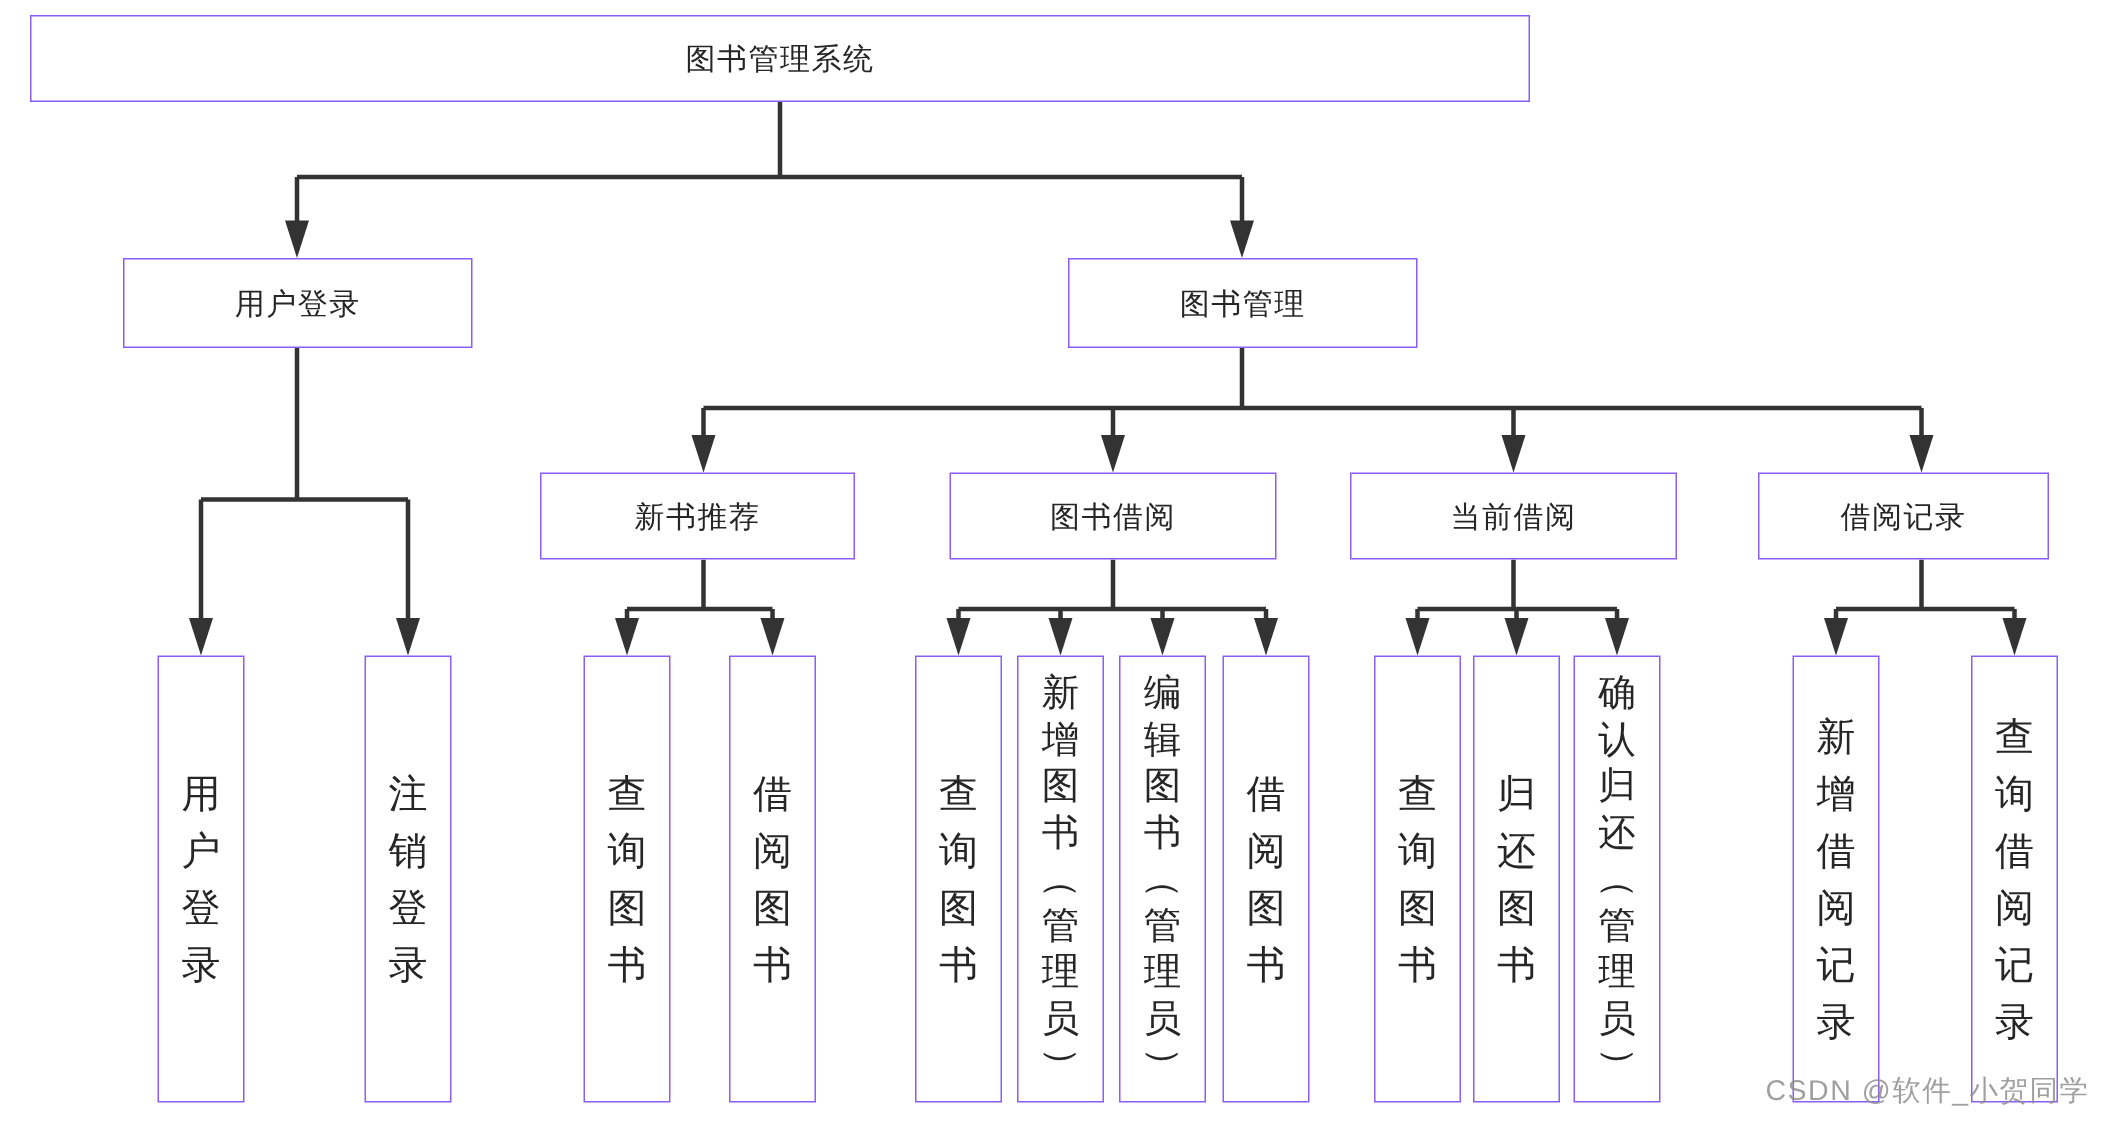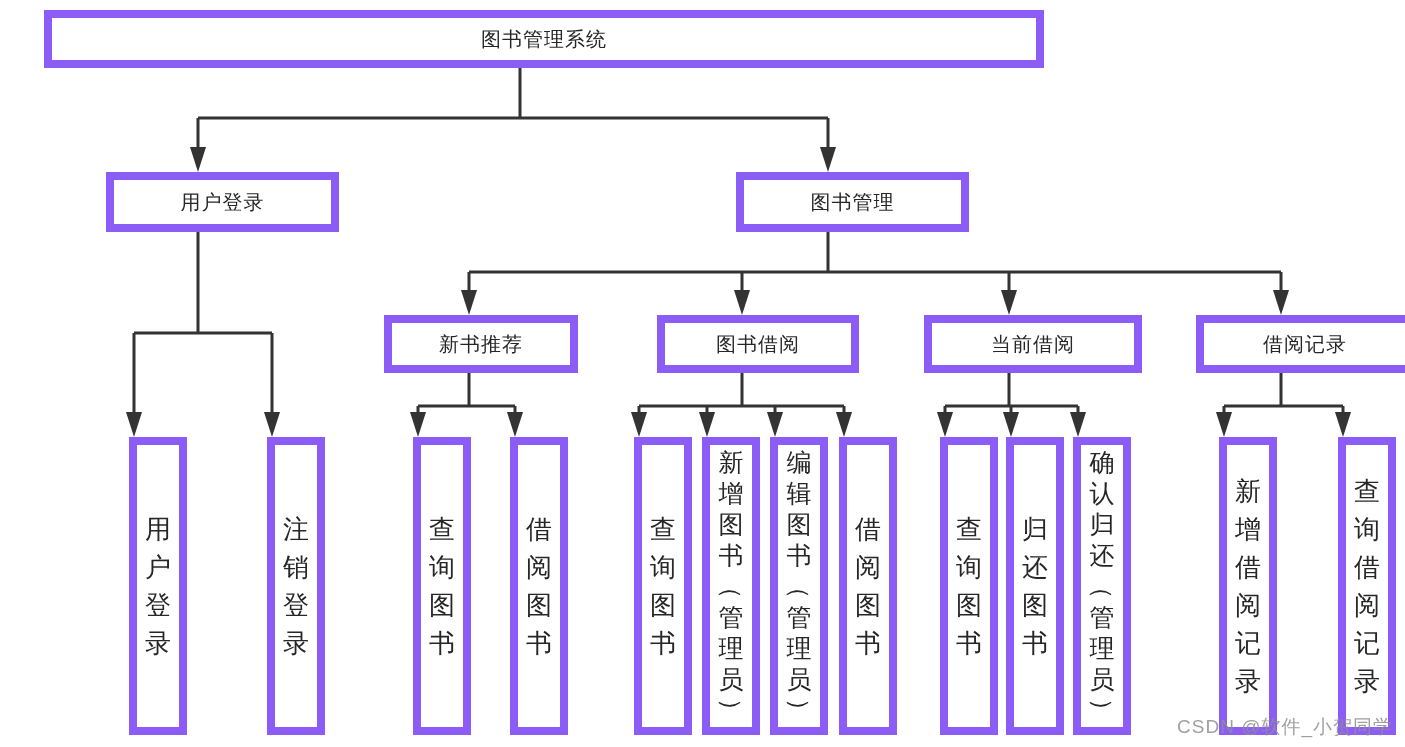--- a/index.html
+++ b/index.html
@@ -7,28 +7,27 @@
     position:relative;
     width:1405px;height:747px;
     background:#ffffff;
     font-family:"Liberation Sans","DejaVu Sans",sans-serif;
     overflow:hidden;
   }
   .connectors{position:absolute;left:0;top:0;width:1405px;height:747px;z-index:0;}
   .box{
     position:absolute;
     box-sizing:border-box;
-    border:8px solid #8b5cf6;
+    border:1px solid #8b5cf6;
     background:#ffffff;
     display:flex;
     align-items:center;
     justify-content:center;
     color:#262626;
     z-index:1;
-    margin-left:24px;
   }
   .box-h{font-size:20px;letter-spacing:1px;white-space:nowrap;}
   .box-v{flex-direction:column;font-size:26px;}
   .vchar{display:block;line-height:38px;height:38px;text-align:center;}
   .tight .vchar{line-height:31px;height:31px;font-size:25px;}
   .vrot{transform:rotate(90deg);}
   .watermark{
     position:absolute;
     right:12px;
     bottom:7px;
@@ -76,24 +75,24 @@
       <polygon points="1216,412 1232,412 1224,437"></polygon>
       <polygon points="1335,412 1351,412 1343,437"></polygon>
     </g>
   </svg>
 
   <div class="box box-h" style="left:20px;top:10px;width:1000px;height:58px;">图书管理系统</div>
 
   <div class="box box-h" style="left:712px;top:172px;width:233px;height:60px;">图书管理</div>
   <div class="box box-h" style="left:82px;top:172px;width:233px;height:60px;">用户登录</div>
 
-  <div class="box box-h" style="left:360px;top:315px;width:194px;height:58px;">新书推荐</div>
-  <div class="box box-h" style="left:633px;top:315px;width:202px;height:58px;">图书借阅</div>
+  <div class="box box-h" style="left:360px;top:315px;width:210px;height:58px;">新书推荐</div>
+  <div class="box box-h" style="left:633px;top:315px;width:218px;height:58px;">图书借阅</div>
   <div class="box box-h" style="left:900px;top:315px;width:218px;height:58px;">当前借阅</div>
-  <div class="box box-h" style="left:1172px;top:315px;width:218px;height:58px;">借阅记录</div>
+  <div class="box box-h" style="left:1172px;top:315px;width:194px;height:58px;">借阅记录</div>
 
   <div class="box box-v" style="left:105px;top:437px;width:58px;height:298px;">
       <span class="vchar">用</span>
       <span class="vchar">户</span>
       <span class="vchar">登</span>
       <span class="vchar">录</span>
     </div>
   <div class="box box-v" style="left:243px;top:437px;width:58px;height:298px;">
       <span class="vchar">注</span>
       <span class="vchar">销</span>

